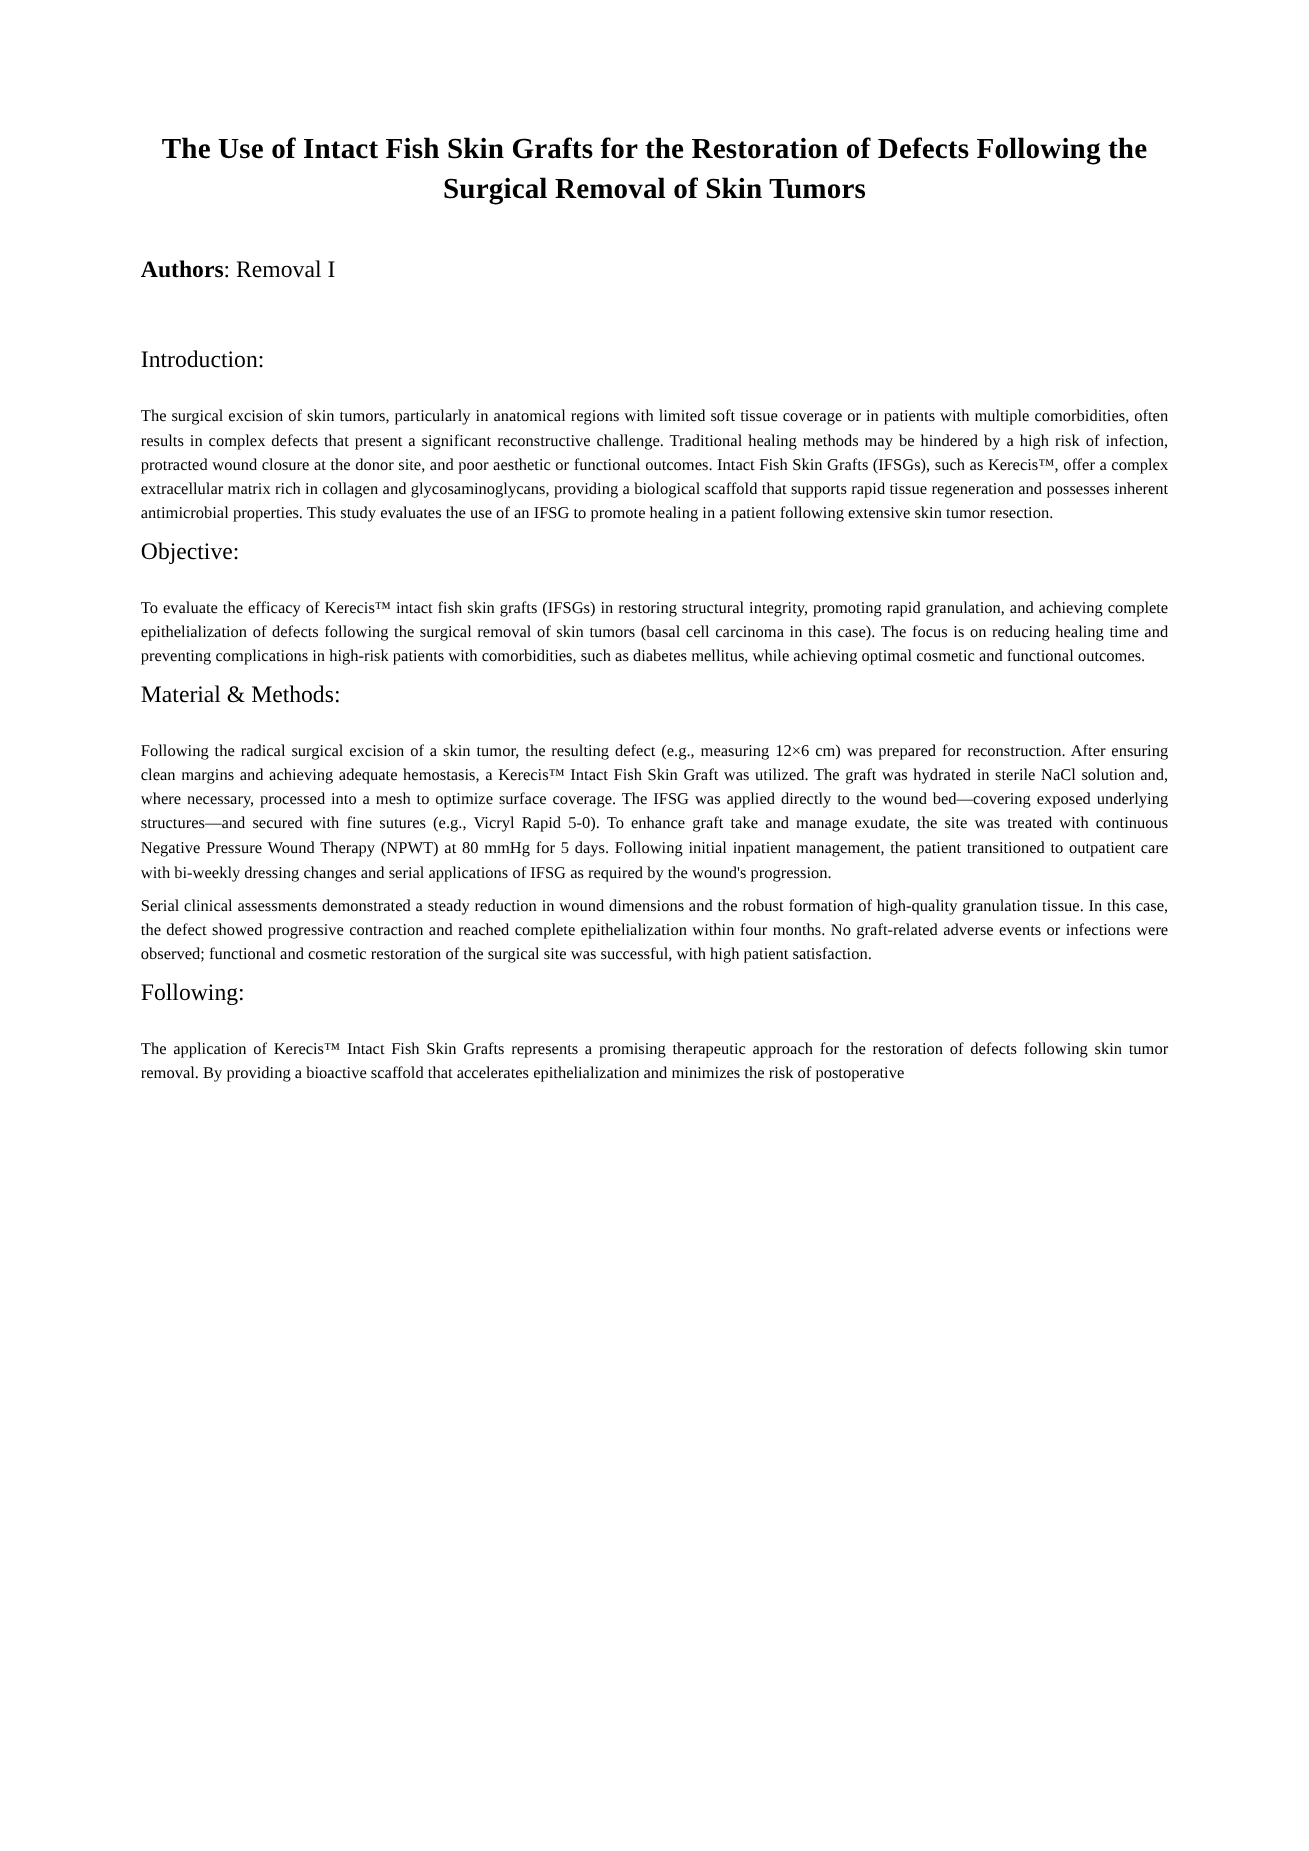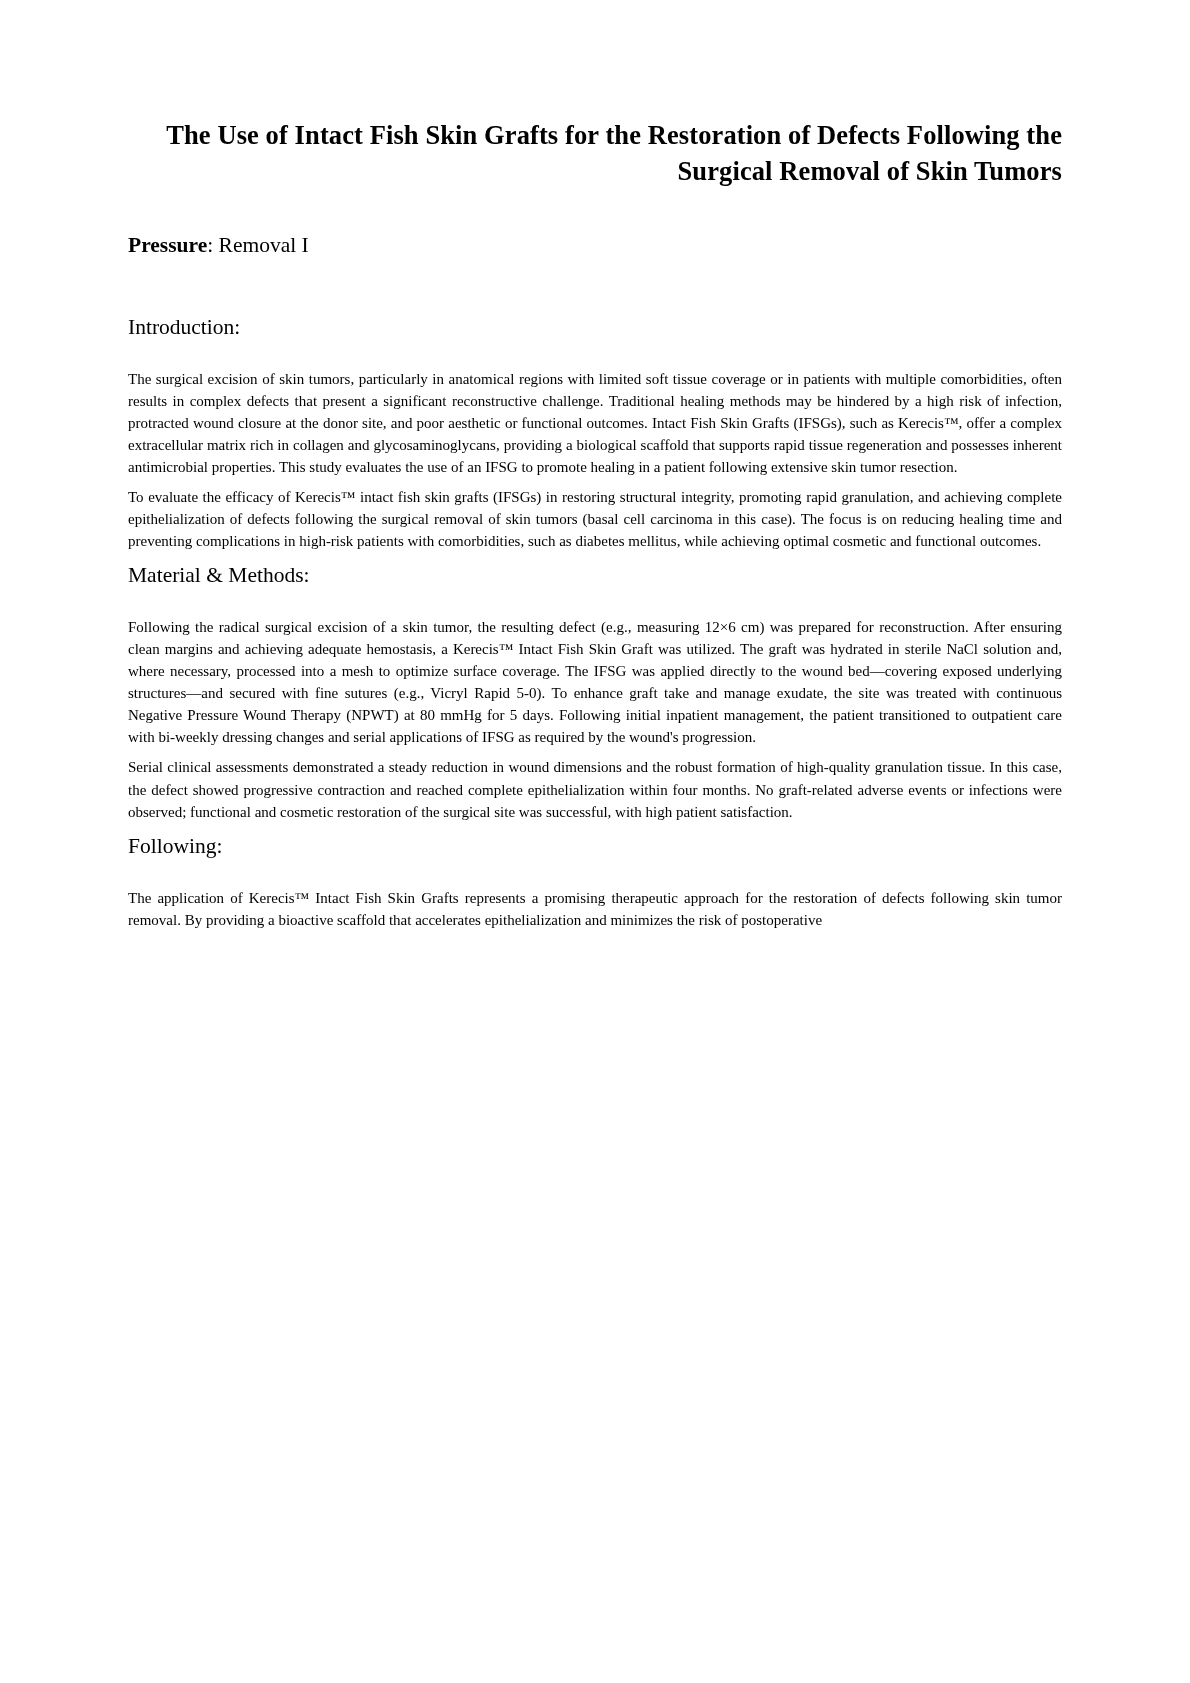--- a/index.html
+++ b/index.html
@@ -17,21 +17,21 @@
   .page {
     box-sizing: border-box;
     width: 1190px;
     height: 1683px;
     padding: 118px 128px 0 128px;
     background: #ffffff;
   }
   .doc-title {
     font-size: 26.5px;
     font-weight: bold;
-    text-align: right;
+    text-align: center;
     line-height: 1.35;
     margin: 0 0 40px 0;
     letter-spacing: 0.1px;
   }
   .authors-line {
     font-size: 21.5px;
     margin: 0 0 52px 0;
     line-height: 1.4;
   }
   .authors-label {
@@ -58,29 +58,30 @@
   }
 </style>
 </head>
 <body>
 
 <div class="page">
 
   <h1 class="doc-title">The Use of Intact Fish Skin Grafts for the Restoration of Defects Following the Surgical Removal of Skin Tumors</h1>
 
   <p class="authors-line">
-    <span class="authors-label">Pressure</span><span>: </span><span>Removal I</span>
+    <span class="authors-label">Authors</span><span>: </span><span>Removal I</span>
   </p>
 
   <div class="sec-block">
     <h2 class="section-heading">Introduction:</h2>
     <p class="body-par">The surgical excision of skin tumors, particularly in anatomical regions with limited soft tissue coverage or in patients with multiple comorbidities, often results in complex defects that present a significant reconstructive challenge. Traditional healing methods may be hindered by a high risk of infection, protracted wound closure at the donor site, and poor aesthetic or functional outcomes. Intact Fish Skin Grafts (IFSGs), such as Kerecis™, offer a complex extracellular matrix rich in collagen and glycosaminoglycans, providing a biological scaffold that supports rapid tissue regeneration and possesses inherent antimicrobial properties. This study evaluates the use of an IFSG to promote healing in a patient following extensive skin tumor resection.</p>
   </div>
 
   <div class="sec-block">
+    <h2 class="section-heading">Objective:</h2>
     <p class="body-par">To evaluate the efficacy of Kerecis™ intact fish skin grafts (IFSGs) in restoring structural integrity, promoting rapid granulation, and achieving complete epithelialization of defects following the surgical removal of skin tumors (basal cell carcinoma in this case). The focus is on reducing healing time and preventing complications in high-risk patients with comorbidities, such as diabetes mellitus, while achieving optimal cosmetic and functional outcomes.</p>
   </div>
 
   <div class="sec-block">
     <h2 class="section-heading">Material &amp; Methods:</h2>
     <p class="body-par">Following the radical surgical excision of a skin tumor, the resulting defect (e.g., measuring 12×6 cm) was prepared for reconstruction. After ensuring clean margins and achieving adequate hemostasis, a Kerecis™ Intact Fish Skin Graft was utilized. The graft was hydrated in sterile NaCl solution and, where necessary, processed into a mesh to optimize surface coverage. The IFSG was applied directly to the wound bed—covering exposed underlying structures—and secured with fine sutures (e.g., Vicryl Rapid 5-0). To enhance graft take and manage exudate, the site was treated with continuous Negative Pressure Wound Therapy (NPWT) at 80 mmHg for 5 days. Following initial inpatient management, the patient transitioned to outpatient care with bi-weekly dressing changes and serial applications of IFSG as required by the wound's progression.</p>
   </div>
 
   <div class="sec-block">
     <p class="body-par">Serial clinical assessments demonstrated a steady reduction in wound dimensions and the robust formation of high-quality granulation tissue. In this case, the defect showed progressive contraction and reached complete epithelialization within four months. No graft-related adverse events or infections were observed; functional and cosmetic restoration of the surgical site was successful, with high patient satisfaction.</p>

